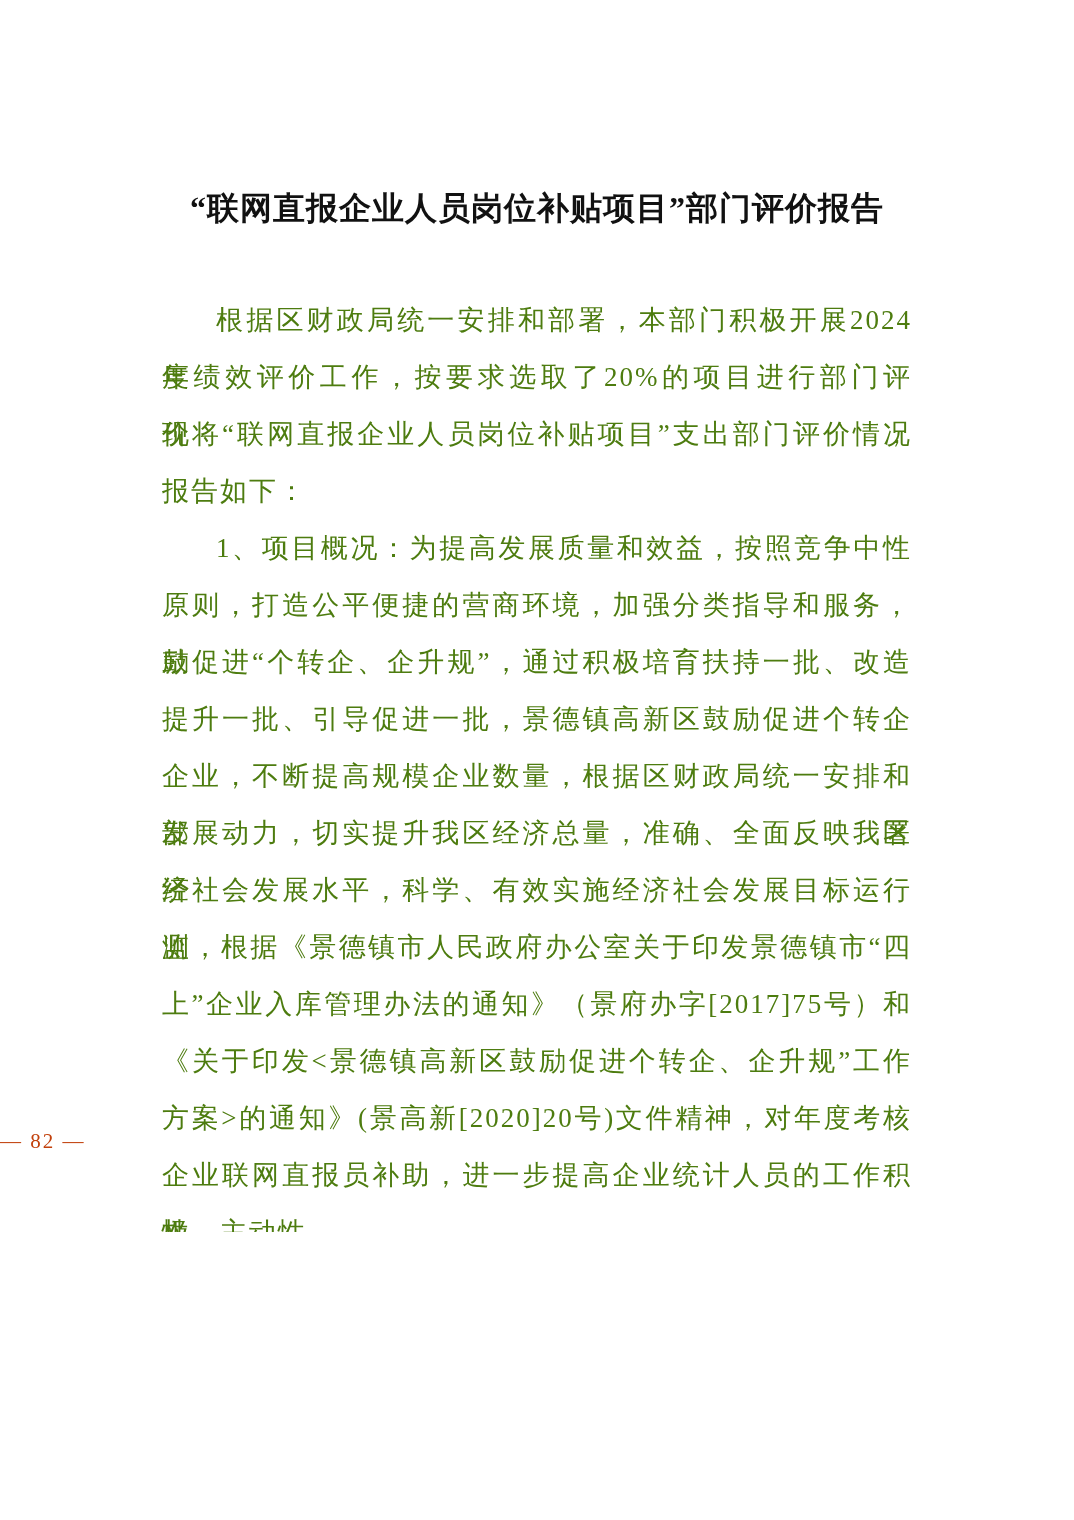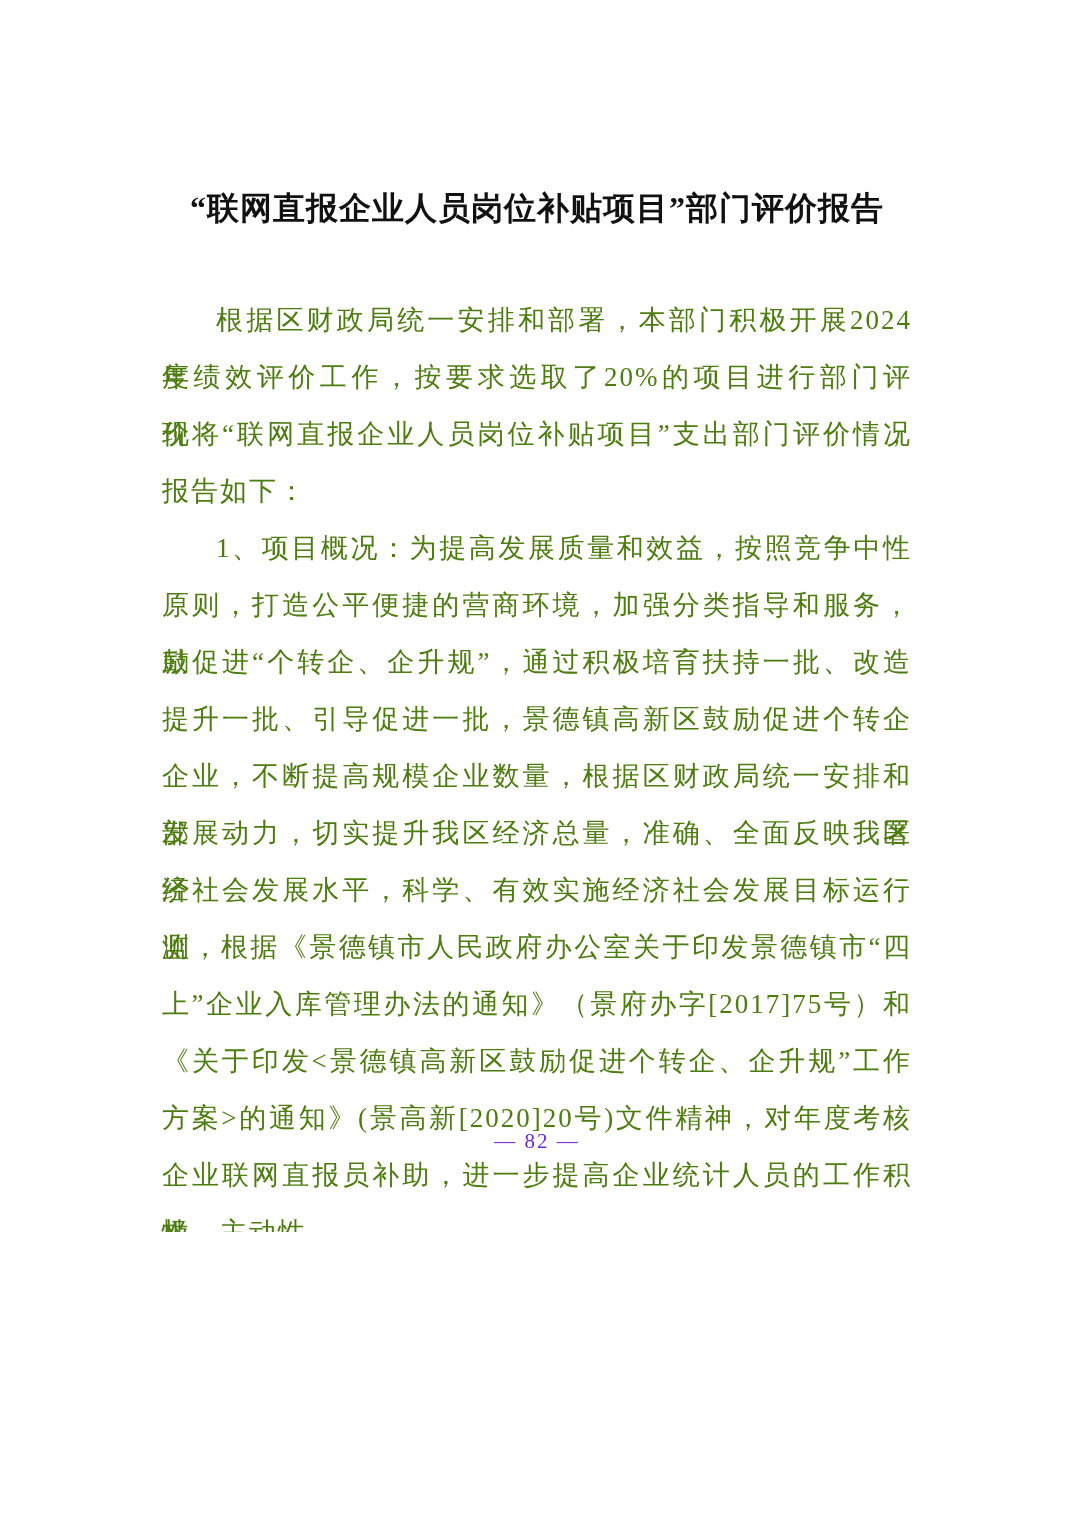--- a/index.html
+++ b/index.html
@@ -54,24 +54,24 @@
   }
   .line.bold {
     font-weight: bold;
     color: #0d0d0d;
   }
   .doc-footer {
     position: absolute;
     bottom: 78px;
     left: 0;
     width: 100%;
-    text-align: center;
+    text-align: left;
     font-size: 21px;
     letter-spacing: 2px;
-    color: #6d28d9;
+    color: #c2410c;
   }
 </style>
 </head>
 <body>
 
 <div class="page">
   <h1 class="doc-title">“联网直报企业人员岗位补贴项目”部门评价报告</h1>
 
   <div class="doc-body">
       <div class="line indent stretch">根据区财政局统一安排和部署，本部门积极开展2024年</div>

